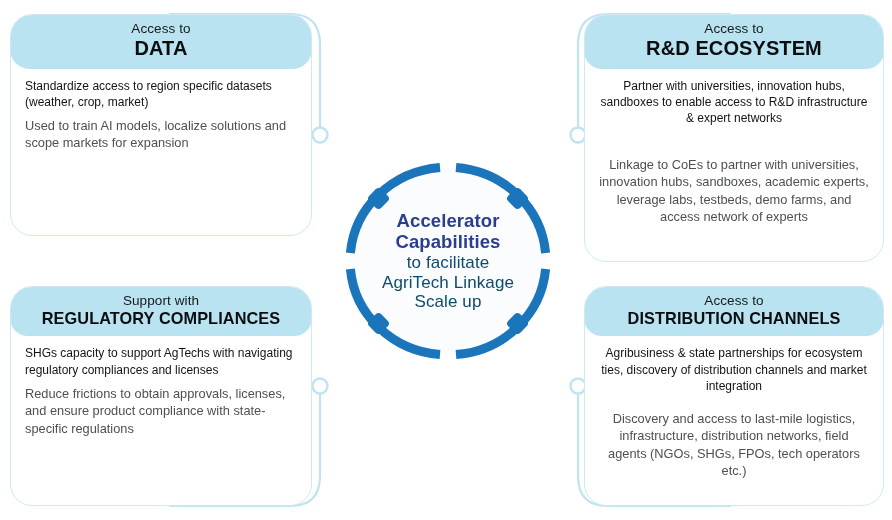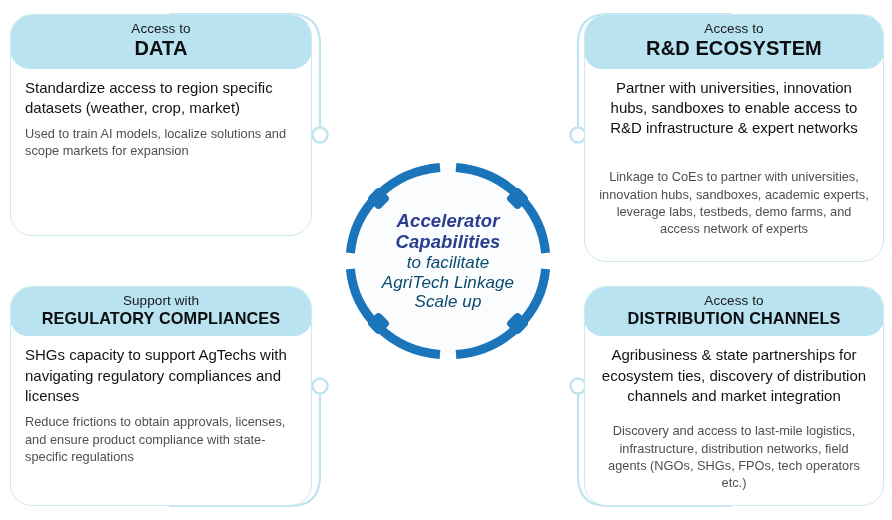--- a/index.html
+++ b/index.html
@@ -75,21 +75,21 @@
     letter-spacing: .1px;
     margin-top: 1px;
   }
   .card-bl .pill-title { font-size: 16.3px; }
   .card-br .pill-title { font-size: 16.3px; }
 
   .card-body {
     padding: 9px 14px 10px 14px;
   }
   .lead {
-    font-size: 15px;
+    font-size: 12px;
     font-weight: 500;
     color: #111315;
     line-height: 1.35;
     margin: 0 0 7px 0;
   }
   .sub {
     font-size: 12.8px;
     font-weight: 400;
     color: #4c5053;
     line-height: 1.36;
@@ -116,21 +116,20 @@
     left: 0;
     top: 0;
     width: 232px;
     height: 222px;
     display: flex;
     flex-direction: column;
     align-items: center;
     justify-content: center;
     text-align: center;
     line-height: 1.16;
-    font-style: italic;
   }
   .hub-strong {
     font-size: 18.5px;
     font-weight: bold;
     color: #2a3e8f;
     letter-spacing: .1px;
   }
   .hub-light {
     font-size: 17px;
     font-weight: 400;

